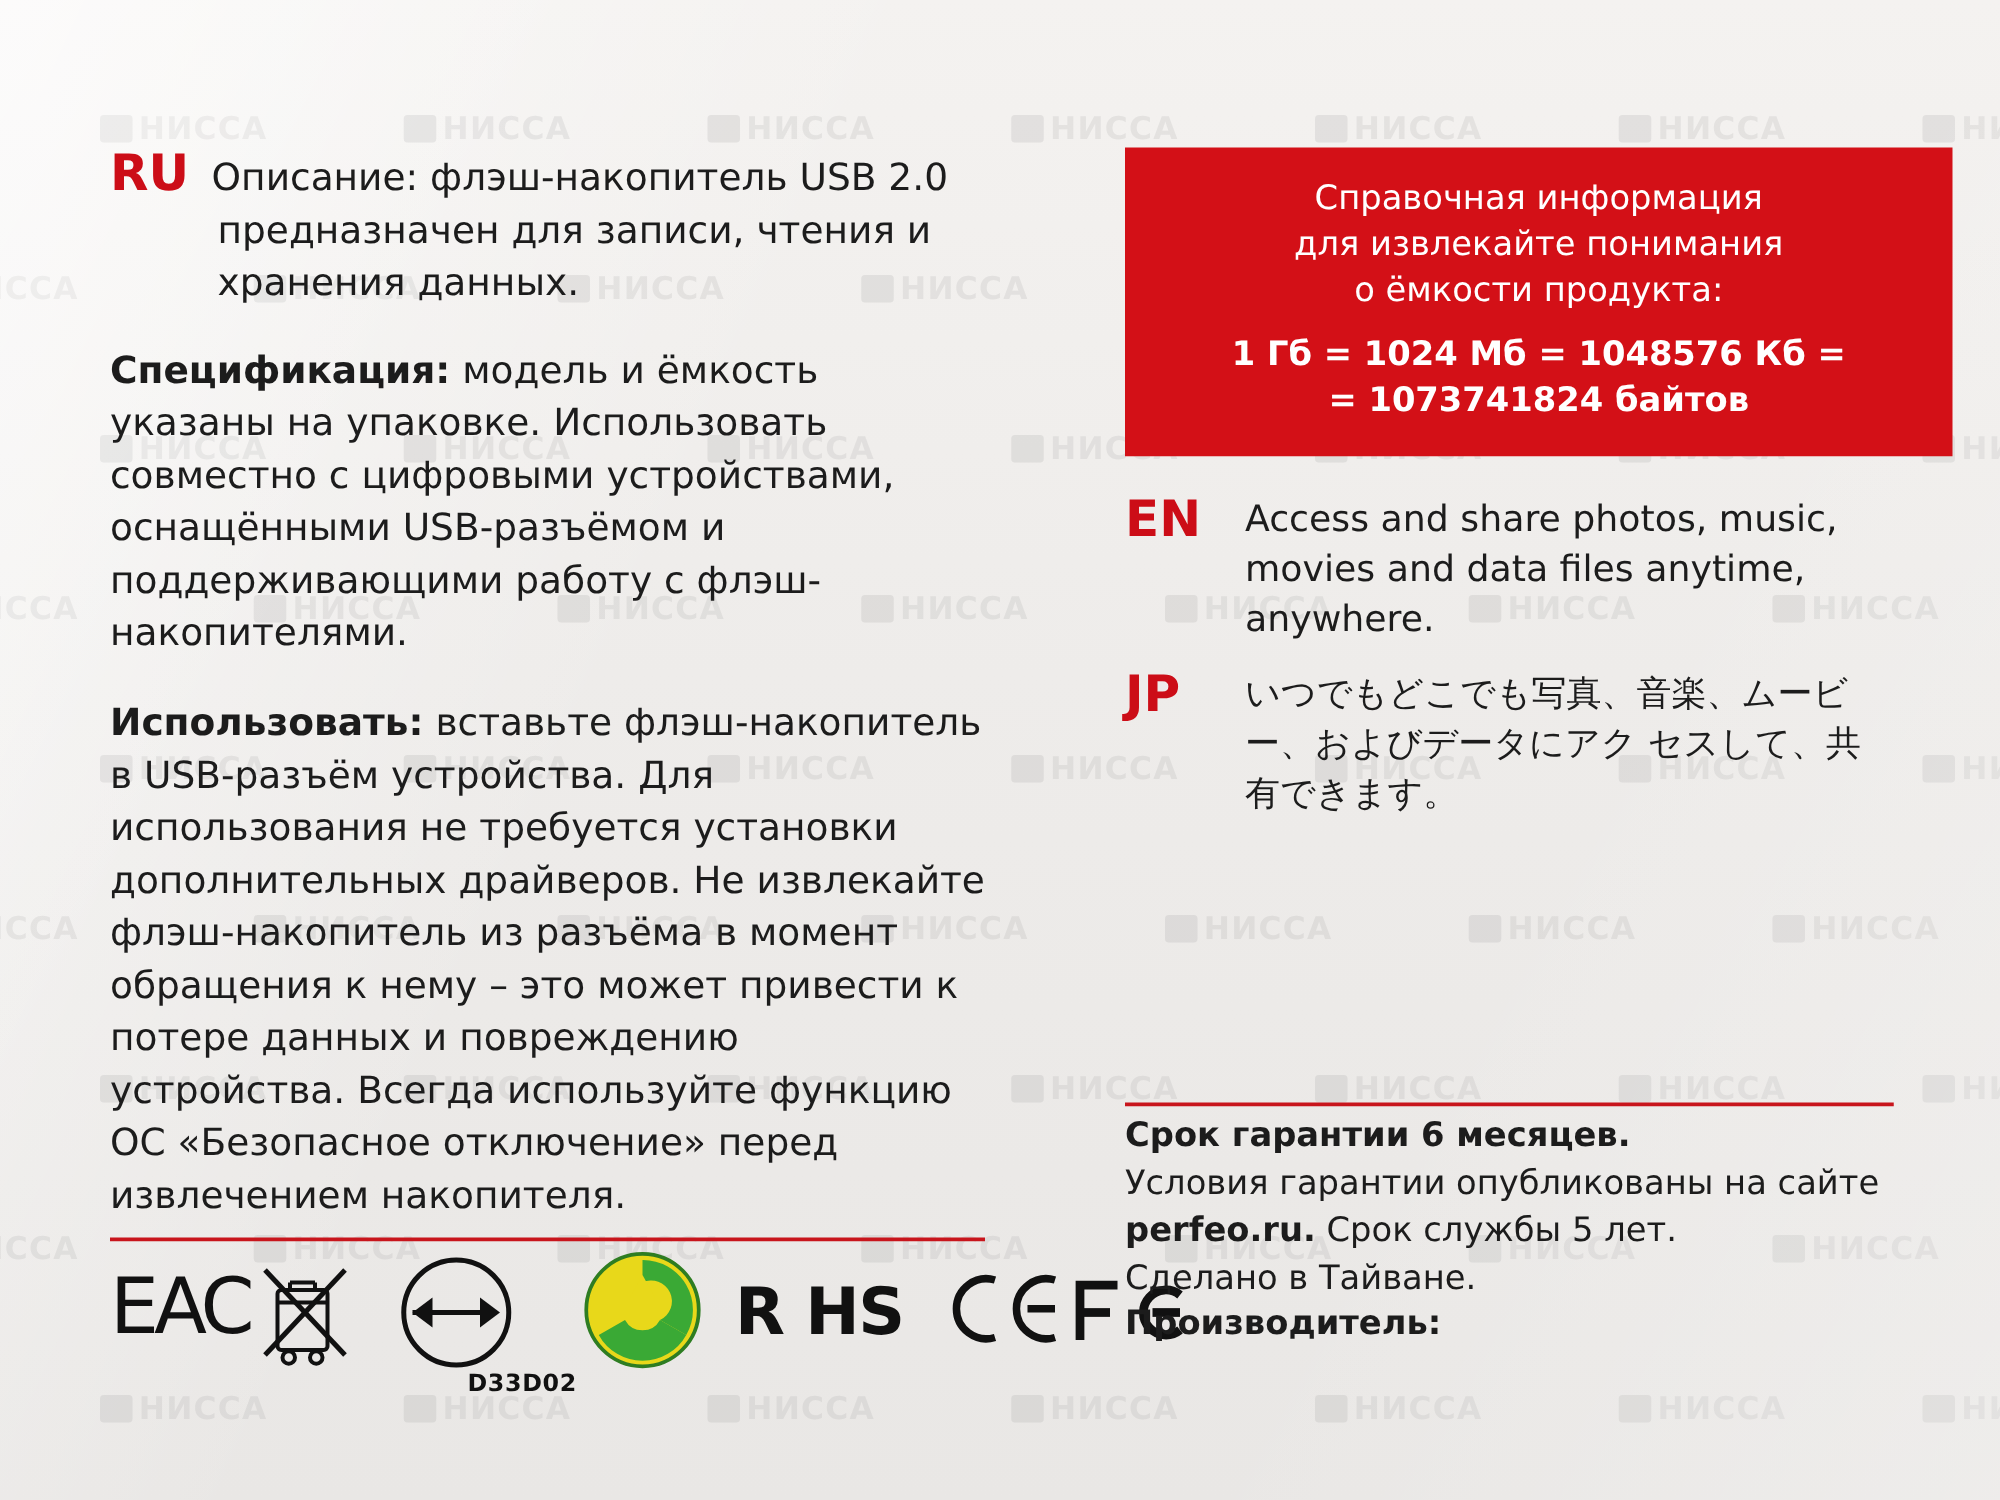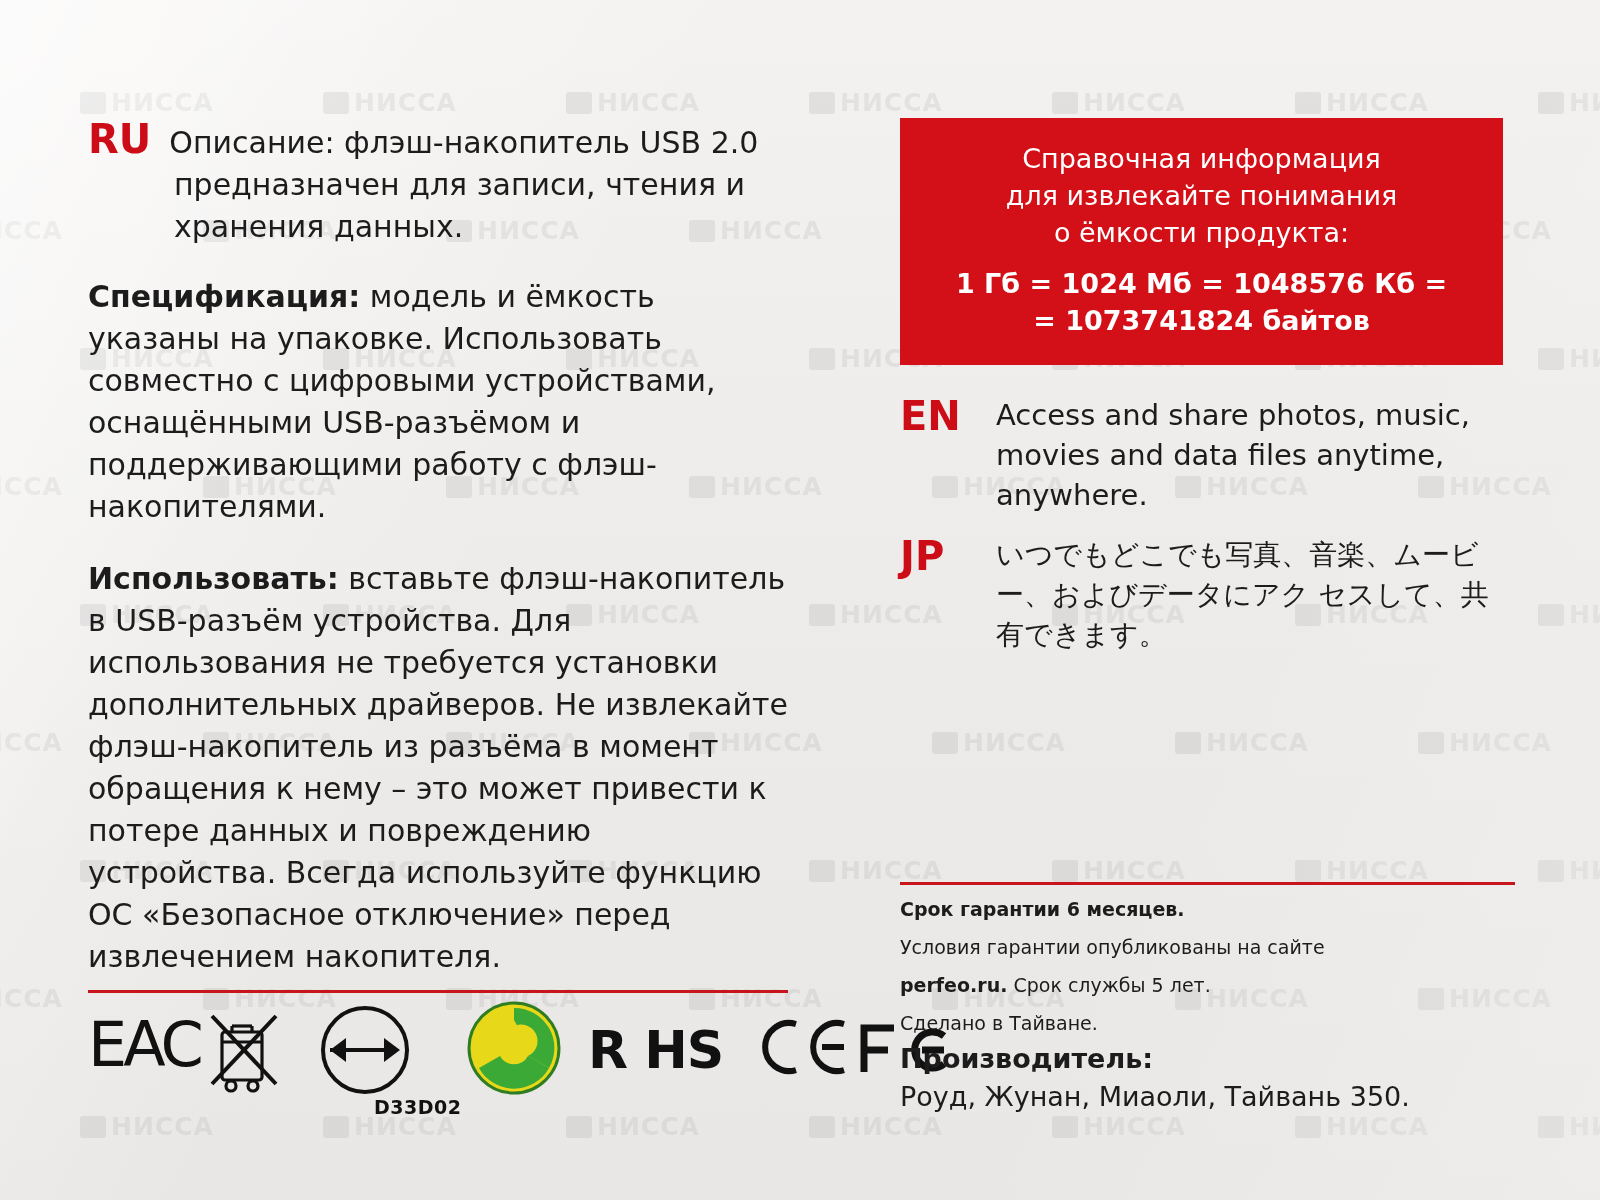--- a/index.html
+++ b/index.html
@@ -110,21 +110,21 @@
     letter-spacing: 0;
     padding-right: 18px;
   }
 
   
   .red-box {
     background: #d31017;
     color: #ffffff;
     padding: 22px 26px 26px 26px;
     text-align: center;
-    width: 603px;
+    width: 662px;
     box-sizing: border-box;
     margin-bottom: 30px;
   }
   .red-box .rb-line {
     font-size: 27px;
     line-height: 37px;
   }
   .red-box .rb-strong {
     font-weight: bold;
     font-size: 27px;
@@ -171,21 +171,21 @@
     position: absolute;
     left: 900px;
     top: 860px;
   }
 
   .warranty {
     position: absolute;
     left: 900px;
     top: 890px;
     width: 640px;
-    font-size: 19px;
+    font-size: 27px;
     line-height: 38px;
     color: #1c1c1c;
   }
   .warranty .b { font-weight: bold; }
   .manufacturer {
     position: absolute;
     left: 900px;
     top: 1040px;
     width: 660px;
     font-size: 27px;
@@ -421,17 +421,16 @@
       <div>
         <span>Условия гарантии опубликованы на сайте</span>
         <br>
         <span class="b">perfeo.ru.</span><span> Срок службы 5 лет.</span>
       </div>
       <div>Сделано в Тайване.</div>
     </div>
 
     <div class="manufacturer">
       <div class="b">Производитель:</div>
-      <div>Роуд, Жунан, Миаоли, Тайвань 350.</div>
     </div>
 
   </div>
 </div>
 
 </body></html>

